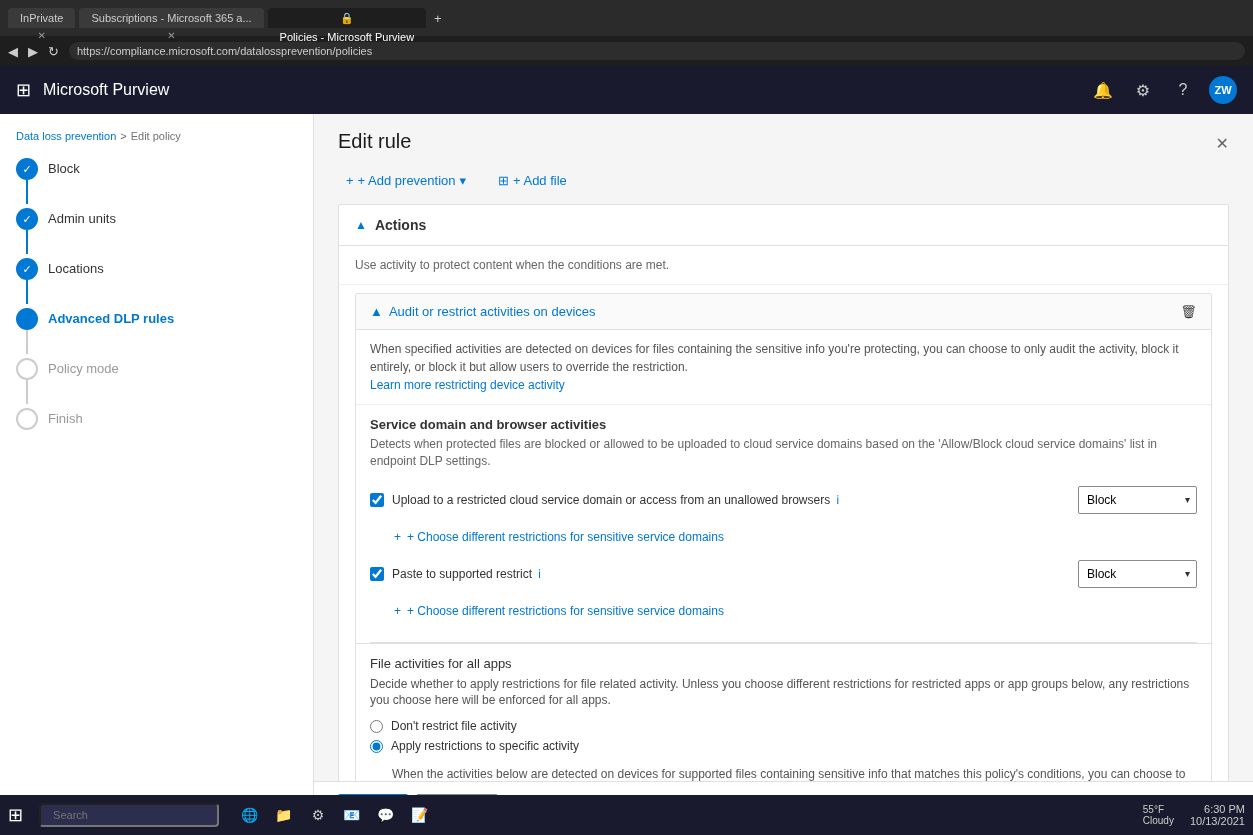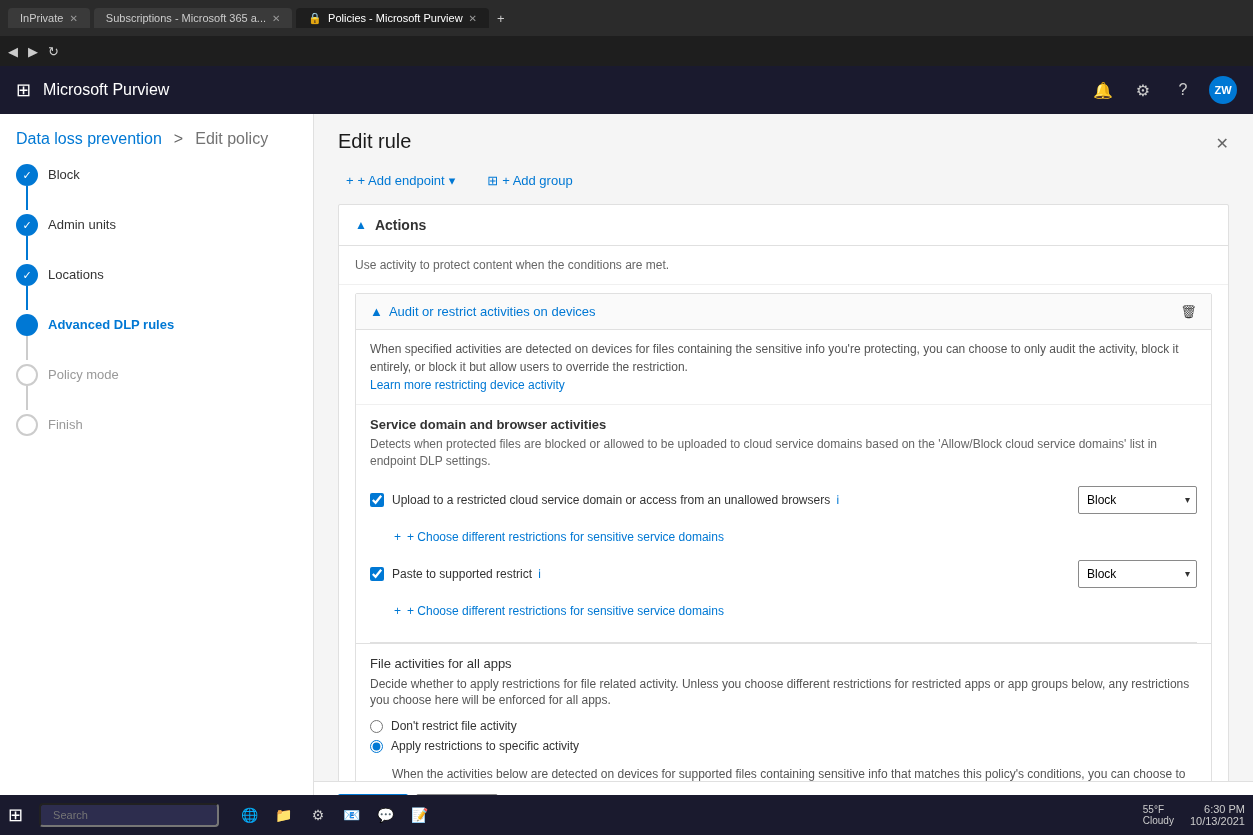--- a/index.html
+++ b/index.html
@@ -1,39 +1,39 @@
 <!DOCTYPE html>
 <html><head>
   <meta charset="utf-8">
   <style>
     * { box-sizing: border-box; margin: 0; padding: 0; }
     body { font-family: 'Segoe UI', Arial, sans-serif; font-size: 13px; background: #1a1a1a; color: #333; overflow: hidden; }
 
     
     .browser-chrome { background: #2b2b2b; height: 36px; display: flex; align-items: center; padding: 0 8px; gap: 4px; }
-    .browser-tab { background: #3a3a3a; color: #ccc; font-size: 11px; padding: 4px 12px; border-radius: 4px 4px 0 0; display: flex; align-items: center; gap: 6px; height: 20px; }
+    .browser-tab { background: #3a3a3a; color: #ccc; font-size: 11px; padding: 4px 12px; border-radius: 4px 4px 0 0; display: flex; align-items: center; gap: 6px; height: 20px; flex-direction: column; }
     .browser-tab.active { background: #1e1e1e; color: #fff; }
     .browser-tab .tab-close { color: #999; font-size: 10px; cursor: pointer; }
     .browser-nav { background: #1e1e1e; height: 30px; display: flex; align-items: center; padding: 0 8px; gap: 6px; }
     .browser-url { background: #2d2d2d; color: #ccc; font-size: 11px; flex: 1; padding: 3px 8px; border-radius: 12px; }
 
     
     .app-shell { display: flex; flex-direction: column; height: calc(835px - 66px); }
     .app-header { background: #1a1a2e; color: #fff; height: 48px; display: flex; align-items: center; padding: 0 16px; gap: 12px; }
     .app-header-title { font-size: 16px; font-weight: 400; color: #fff; }
     .header-icons { margin-left: auto; display: flex; gap: 12px; align-items: center; }
     .header-icon { color: #ccc; font-size: 16px; cursor: pointer; width: 28px; height: 28px; display: flex; align-items: center; justify-content: center; }
     .header-avatar { width: 28px; height: 28px; background: #0078d4; border-radius: 50%; display: flex; align-items: center; justify-content: center; color: #fff; font-size: 11px; font-weight: 600; }
 
     
     .main-area { display: flex; flex: 1; overflow: hidden; }
 
     
     .sidebar { width: 314px; background: #fff; border-right: 1px solid #e0e0e0; padding: 16px 0; overflow-y: auto; flex-shrink: 0; }
-    .breadcrumb { padding: 0 16px 16px; font-size: 16px; color: #0078d4; display: flex; align-items: center; gap: 12px; }
+    .breadcrumb { padding: 0 16px 16px; font-size: 11px; color: #0078d4; display: flex; align-items: center; gap: 4px; }
     .sidebar-steps { padding: 0 16px; }
     .step-item { display: flex; align-items: flex-start; gap: 10px; margin-bottom: 0; }
     .step-connector { display: flex; flex-direction: column; align-items: center; }
     .step-circle { width: 22px; height: 22px; border-radius: 50%; display: flex; align-items: center; justify-content: center; font-size: 11px; flex-shrink: 0; }
     .step-circle.completed { background: #0078d4; color: #fff; }
     .step-circle.active { background: #0078d4; color: #fff; border: 2px solid #0078d4; }
     .step-circle.inactive { background: #fff; border: 2px solid #ccc; color: #ccc; }
     .step-line { width: 2px; height: 24px; background: #0078d4; }
     .step-line.inactive { background: #ccc; }
     .step-label { font-size: 13px; padding-top: 3px; color: #333; }
@@ -128,20 +128,21 @@
     <span>🔒</span>
     <span>Policies - Microsoft Purview</span>
     <span class="tab-close">✕</span>
   </div>
   <span style="color:#ccc;margin-left:4px;cursor:pointer;">+</span>
 </div>
 <div class="browser-nav">
   <span style="color:#ccc;cursor:pointer;margin-right:4px;">◀</span>
   <span style="color:#ccc;cursor:pointer;margin-right:4px;">▶</span>
   <span style="color:#ccc;cursor:pointer;margin-right:4px;">↻</span>
+  <div class="browser-url">https://compliance.microsoft.com/datalossprevention/policies</div>
 </div>
 
 <div class="app-shell">
 
   <div class="app-header">
     <span style="font-size:18px;cursor:pointer;">⊞</span>
     <span class="app-header-title">Microsoft Purview</span>
     <div class="header-icons">
       <div class="header-icon">🔔</div>
       <div class="header-icon">⚙</div>
@@ -214,26 +215,26 @@
       <div class="panel-header">
         <h1 class="panel-title">Edit rule</h1>
         <span class="panel-close">✕</span>
       </div>
 
       <div class="edit-rule-content">
 
         <div class="rule-toolbar">
           <button class="toolbar-btn">
             <span>+</span>
-            <span>+ Add endpoint</span>
+            <span>+ Add prevention</span>
             <span>▾</span>
           </button>
           <button class="toolbar-btn">
             <span>⊞</span>
-            <span>+ Add group</span>
+            <span>+ Add file</span>
           </button>
         </div>
 
         <div class="actions-section">
           <div class="actions-header">
             <span class="chevron-icon">▲</span>
             <span class="actions-header-title">Actions</span>
           </div>
           <div class="actions-description">Use activity to protect content when the conditions are met.</div>
 

